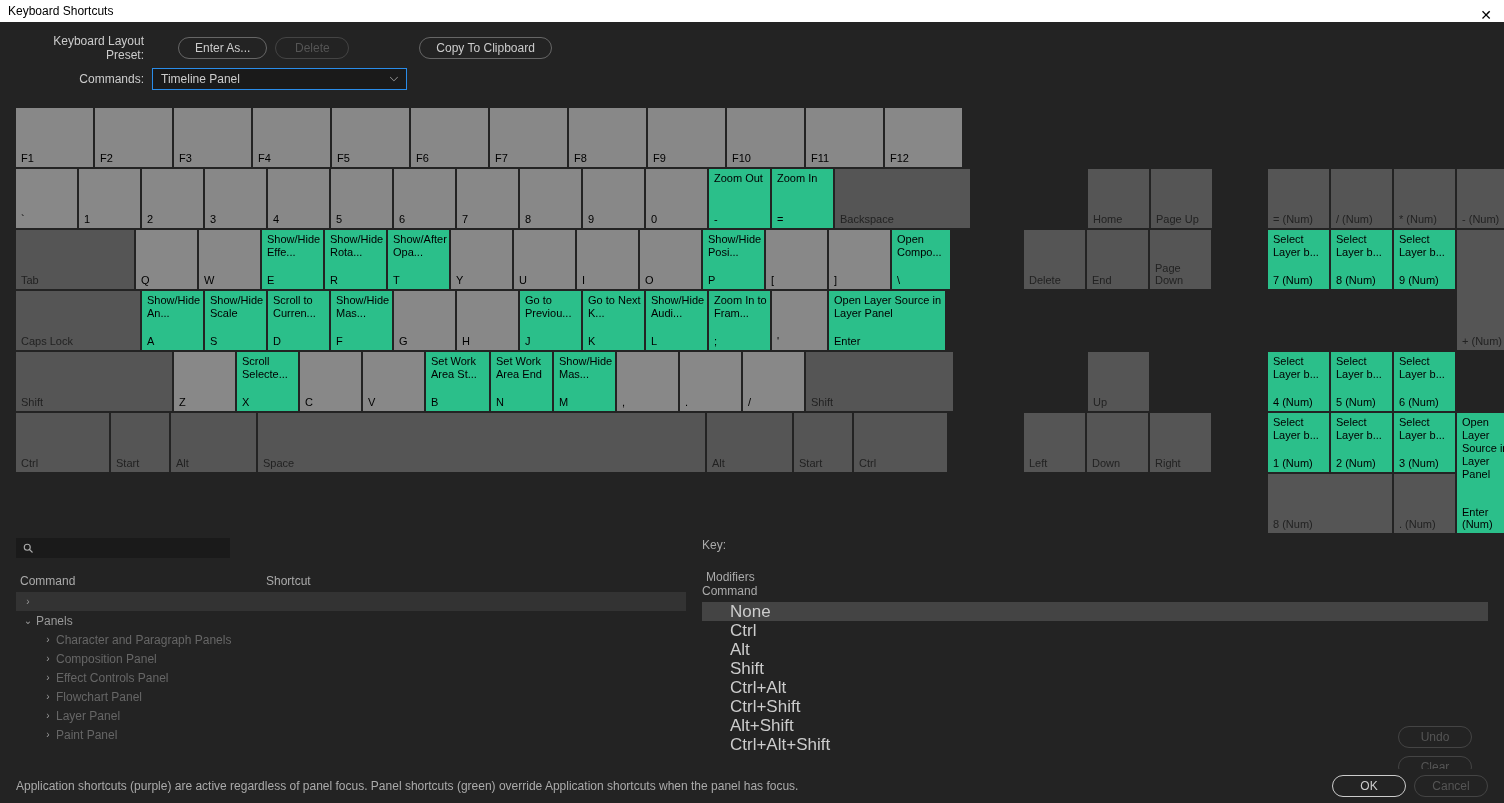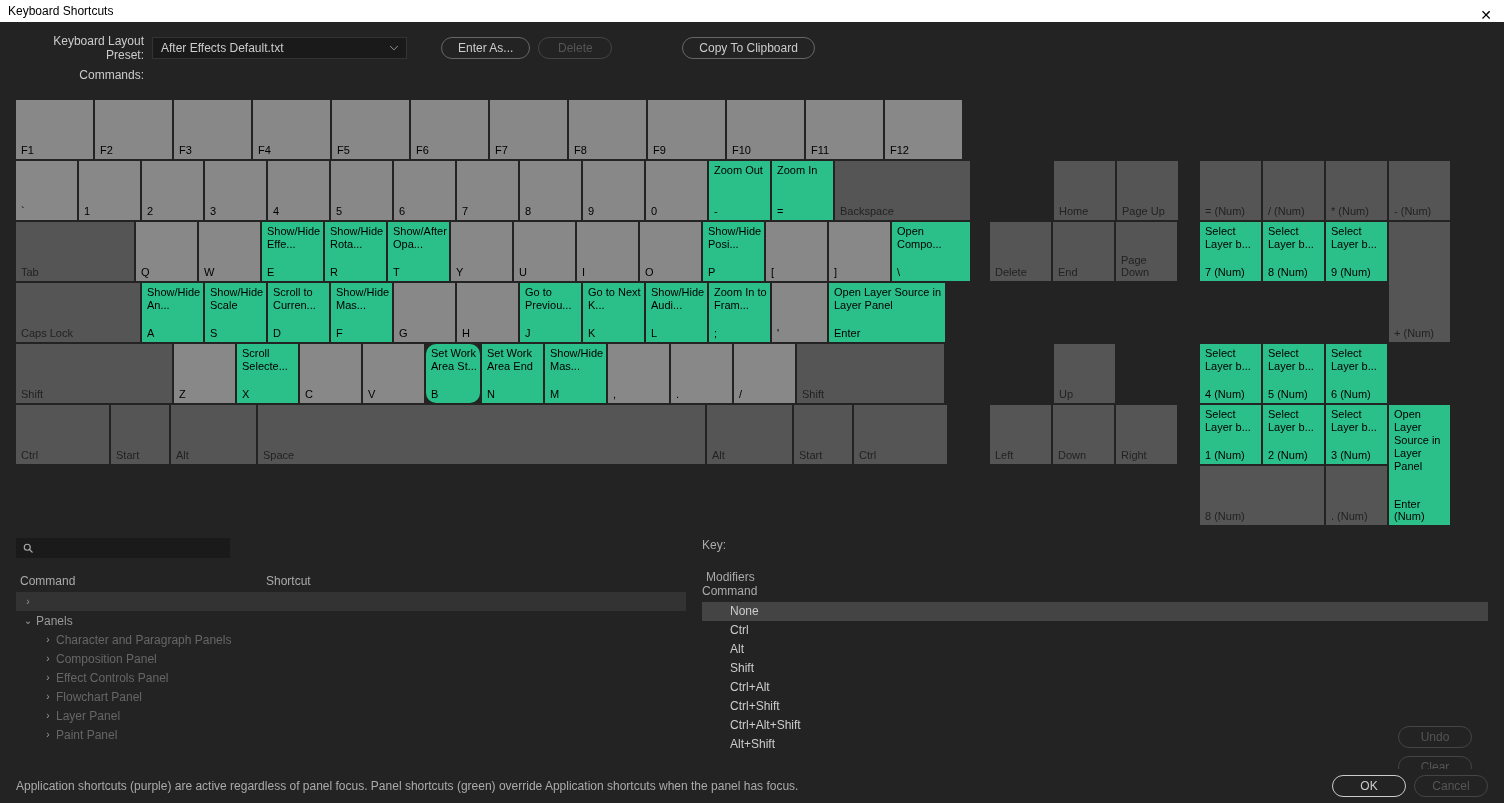--- a/index.html
+++ b/index.html
@@ -8,21 +8,21 @@
 .titlebar .close{position:absolute;right:12px;top:4px;font-size:14px;color:#000;}
 .main{background:#232323;padding:0;height:781px;position:relative;}
 .topform{padding:12px 16px 8px 16px;}
 .form-row{display:flex;align-items:center;margin-bottom:6px;gap:8px;}
 .form-label{width:128px;text-align:right;color:#ccc;font-size:12px;}
 .dropdown{background:#1a1a1a;border:1px solid #333;color:#ccc;padding:3px 8px;width:255px;height:22px;position:relative;font-size:12px;}
 .dropdown.active{border:1px solid #2a8ce8;}
 .dropdown::after{content:'⌵';position:absolute;right:8px;top:2px;color:#aaa;font-size:11px;}
 .pillbtn{background:transparent;border:1px solid #666;border-radius:12px;color:#ccc;padding:3px 16px;font-size:12px;cursor:pointer;min-width:74px;text-align:center;}
 .pillbtn.disabled{color:#555;border-color:#444;}
-.keyboard{padding:4px 16px;display:flex;gap:20px;}
+.keyboard{padding:4px 16px;display:flex;gap:54px;}
 .kb-main{flex:0 0 950px;}
 .kb-nav{flex:0 0 190px;}
 .kb-num{flex:0 0 256px;}
 .kb-row{display:flex;gap:2px;margin-bottom:2px;}
 .key{background:#888;height:59px;position:relative;font-size:11px;color:#000;overflow:hidden;cursor:pointer;}
 .key .sublabel{position:absolute;bottom:3px;left:5px;font-size:11px;color:#000;}
 .key.dark{background:#555;}
 .key.dark .sublabel{color:#222;}
 .key.green{background:#2bbf8a;}
 .key .action{position:absolute;top:3px;left:5px;right:3px;font-size:11px;color:#000;line-height:13px;}
@@ -36,48 +36,48 @@
 .list{background:#232323;height:154px;overflow:hidden;}
 .list-row{display:flex;align-items:center;height:19px;font-size:12px;color:#999;padding-left:4px;}
 .list-row.hdr{background:#333;}
 .list-row .chev{width:16px;text-align:center;color:#999;font-size:10px;}
 .list-row.sub{padding-left:24px;color:#666;}
 .right-panel{flex:1;}
 .key-label{color:#aaa;margin-bottom:14px;font-size:12px;}
 .mod-header{display:flex;color:#aaa;font-size:12px;padding:4px 0;flex-direction:column;}
 .mh-mod{width:124px;padding-left:4px;}
 .mod-list{}
-.mod-row{height:19px;line-height:19px;padding-left:28px;font-size:12px;color:#ccc;}
+.mod-row{height:19px;line-height:19px;padding-left:28px;font-size:17px;color:#ccc;}
 .mod-row.sel{background:#444;}
 .side-btns{position:absolute;right:16px;top:188px;}
 .footer{position:absolute;bottom:0;left:0;right:0;height:34px;background:#232323;display:flex;align-items:center;padding:0 16px;justify-content:space-between;}
 .footer-text{color:#aaa;font-size:12px;}
 .footer-btns{display:flex;gap:8px;}
 </style>
 </head>
 <body>
 
 <div class="titlebar">
   <span>Keyboard Shortcuts</span>
   <span class="close">✕</span>
 </div>
 
 <div class="main">
   <div class="topform">
     <div class="form-row">
       <div class="form-label">Keyboard Layout Preset:</div>
-      <div class="dropdown"><span>After Effects Default.txt</span></div>
       <div style="width:18px"></div>
       <div class="pillbtn">Enter As...</div>
       <div class="pillbtn disabled">Delete</div>
       <div style="width:54px"></div>
       <div class="pillbtn">Copy To Clipboard</div>
     </div>
     <div class="form-row">
       <div class="form-label">Commands:</div>
+      <div class="dropdown active"><span>Timeline Panel</span></div>
     </div>
   </div>
 
   <div class="keyboard">
 
     <div class="kb-main">
       <div class="kb-row" id="frow">
           <div class="key " style="width: 77px;">
             <div class="sublabel">F1</div>
           </div>
@@ -198,21 +198,21 @@
           <div class="key green" style="width: 61px;">
             <div class="action">Show/Hide Posi...</div>
             <div class="sublabel">P</div>
           </div>
           <div class="key " style="width: 61px;">
             <div class="sublabel">[</div>
           </div>
           <div class="key " style="width: 61px;">
             <div class="sublabel">]</div>
           </div>
-          <div class="key green" style="width: 78px;">
+          <div class="key green" style="width: 58px;">
             <div class="action">Open Compo...</div>
             <div class="sublabel">\</div>
           </div>
         </div>
       <div class="kb-row" id="r3">
           <div class="key dark" style="width: 124px;">
             <div class="sublabel">Caps Lock</div>
           </div>
           <div class="key green" style="width: 61px;">
             <div class="action">Show/Hide An...</div>
@@ -270,21 +270,21 @@
           <div class="key green" style="width: 61px;">
             <div class="action">Scroll Selecte...</div>
             <div class="sublabel">X</div>
           </div>
           <div class="key " style="width: 61px;">
             <div class="sublabel">C</div>
           </div>
           <div class="key " style="width: 61px;">
             <div class="sublabel">V</div>
           </div>
-          <div class="key green" style="width: 54px; border-radius: 10px;">
+          <div class="key green" style="width: 63px;">
             <div class="action">Set Work Area St...</div>
             <div class="sublabel">B</div>
           </div>
           <div class="key green" style="width: 61px;">
             <div class="action">Set Work Area End</div>
             <div class="sublabel">N</div>
           </div>
           <div class="key green" style="width: 61px;">
             <div class="action">Show/Hide Mas...</div>
             <div class="sublabel">M</div>
@@ -482,22 +482,22 @@
         <div class="mh-mod">Modifiers</div>
         <div>Command</div>
       </div>
       <div class="mod-list" id="mod-list">
           <div class="mod-row sel">None</div>
           <div class="mod-row">Ctrl</div>
           <div class="mod-row">Alt</div>
           <div class="mod-row">Shift</div>
           <div class="mod-row">Ctrl+Alt</div>
           <div class="mod-row">Ctrl+Shift</div>
+          <div class="mod-row">Alt+Shift</div>
           <div class="mod-row">Ctrl+Alt+Shift</div>
-          <div class="mod-row">Alt+Shift</div>
         </div>
       <div class="side-btns">
         <div class="pillbtn disabled" style="margin-bottom:8px;">Undo</div>
         <div class="pillbtn disabled">Clear</div>
       </div>
     </div>
   </div>
 
   <div class="footer">
     <div class="footer-text">Application shortcuts (purple) are active regardless of panel focus. Panel shortcuts (green) override Application shortcuts when the panel has focus.</div>

